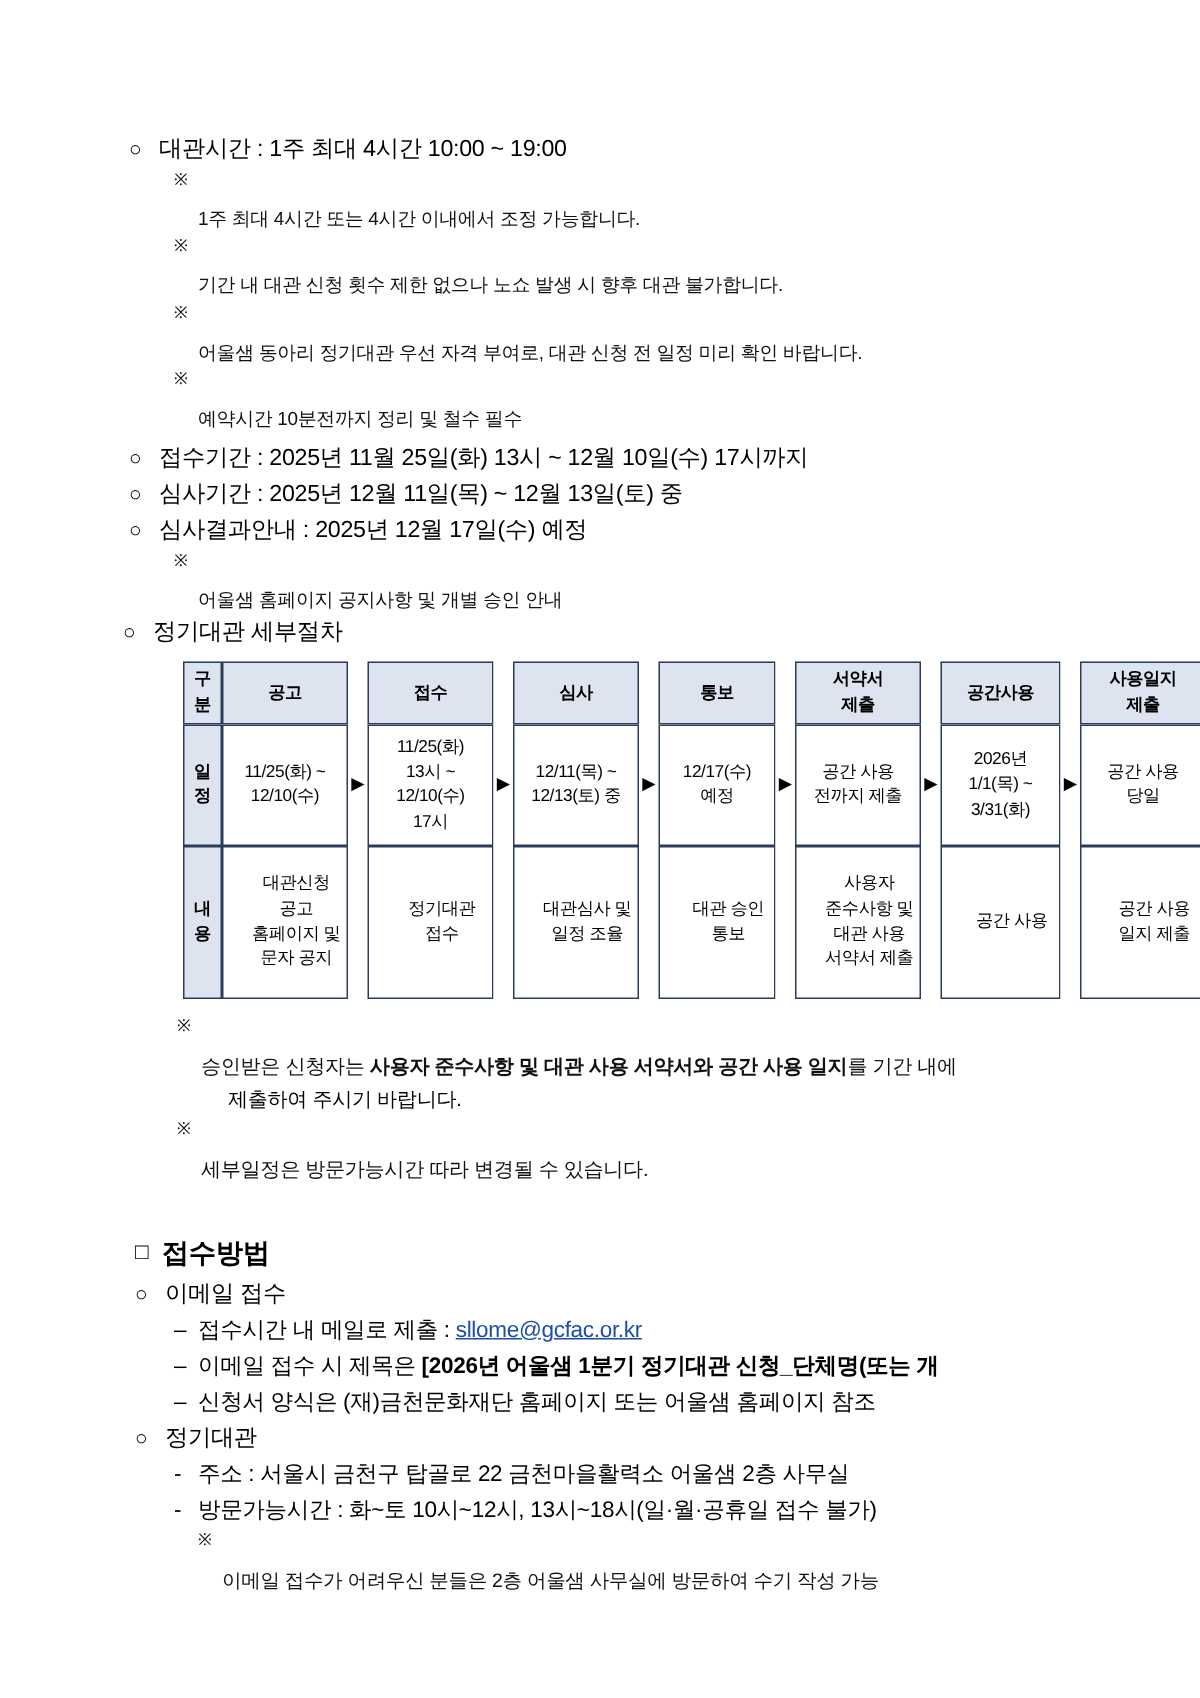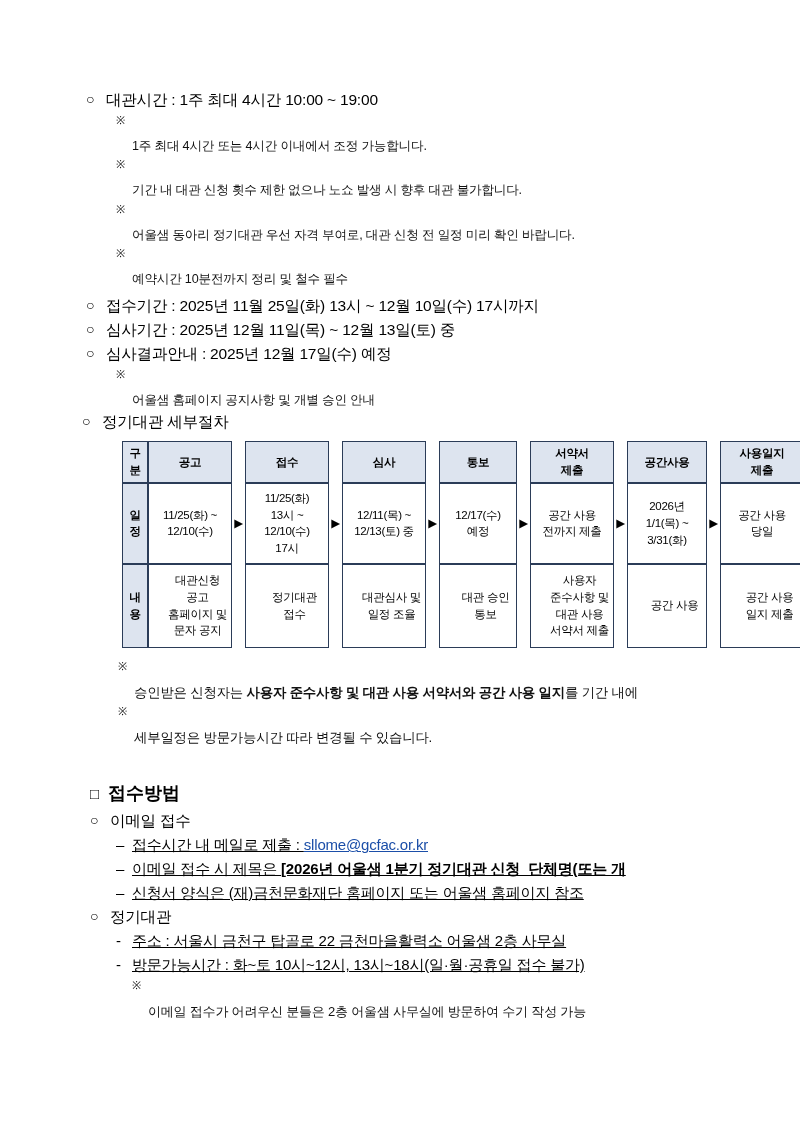--- a/index.html
+++ b/index.html
@@ -85,21 +85,21 @@
     font-size: 12.5px;
     width: 26px;
     padding: 2px 0;
   }
   td.body-cell {
     border: 1px solid #2b3c58;
     background: #fff;
     padding: 6px 3px;
   }
   td.r1 { height: 72px; }
-  td.r2 { height: 84px; padding-left: 18px; }
+  td.r2 { height: 102px; padding-left: 18px; }
   td.arrow {
     width: 13px;
     border: none;
     background: #fff;
     font-size: 11px;
     color: #000;
     padding: 0;
     text-align: center;
   }
   .cellline { display: block; }
@@ -122,21 +122,21 @@
     display: flex;
     align-items: flex-start;
     font-size: 15px;
     line-height: 1.6;
     margin-left: 56px;
   }
   .dash-row .marker {
     width: 16px;
     flex: 0 0 16px;
   }
-  .dash-row .txt { flex: 1; letter-spacing: -0.2px; text-decoration: underline; }
+  .dash-row .txt { flex: 1; letter-spacing: -0.2px; }
   .mail-link {
     color: #1b4ea8;
     text-decoration: underline;
     cursor: pointer;
   }
   .b { font-weight: bold; }
   .indent-cont {
     margin-left: 72px;
     font-size: 15px;
     line-height: 1.6;
@@ -333,20 +333,21 @@
   </div>
 
   <div class="gap-md"></div>
 
   <div class="note-row" style="font-size:13.4px;margin-left:58px;">
     <span class="marker">※</span>
     <span class="txt">
       <span>승인받은 신청자는 </span><span class="b">사용자 준수사항 및 대관 사용 서약서와 공간 사용 일지</span><span>를 기간 내에</span>
     </span>
   </div>
+  <div style="margin-left:92px;font-size:13.4px;line-height:1.75;letter-spacing:-0.2px;">제출하여 주시기 바랍니다.</div>
   <div class="note-row" style="font-size:13.4px;margin-left:58px;">
     <span class="marker">※</span>
     <span class="txt">세부일정은 방문가능시간 따라 변경될 수 있습니다.</span>
   </div>
 
   <div class="sec-title">
     <span class="sq">□</span>
     <span>접수방법</span>
   </div>
 

